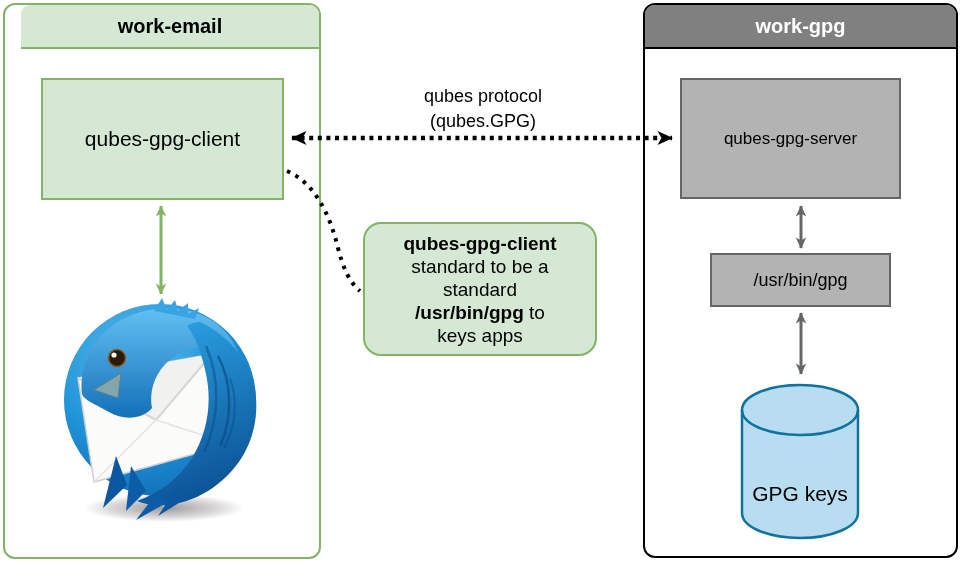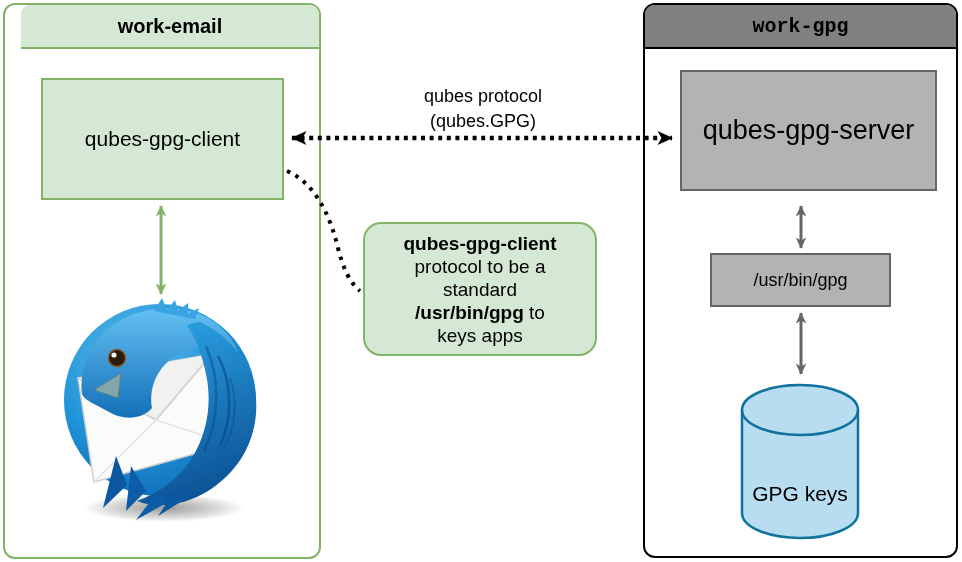--- a/index.html
+++ b/index.html
@@ -36,40 +36,39 @@
     font-size: 20px; font-weight: 700;
   }
   .vm-left .vm-header {
     background: #d5e8d4;
     border-bottom: 2px solid #82b366;
     color: #000;
   }
   .vm-right .vm-header {
     background: #808080;
     border-bottom: 2px solid #000;
-    color: #000000;
-    font-family: Liberation Mono, monospace;
+    color: #ffffff;
   }
 
   
   .node {
     position: absolute;
     display: flex; align-items: center; justify-content: center;
     text-align: center;
   }
   .node-green {
     background: #d5e8d4;
     border: 2px solid #82b366;
   }
   .node-gray {
     background: #b3b3b3;
     border: 2px solid #666666;
   }
   .client-box { left: 36px; top: 73px; width: 243px; height: 122px; font-size: 21px; }
-  .server-box { left: 35px; top: 65px; width: 257px; height: 121px; font-size: 27px; }
+  .server-box { left: 35px; top: 73px; width: 221px; height: 121px; font-size: 17px; }
   .gpg-box    { left: 65px; top: 248px; width: 181px; height: 54px; font-size: 18px; }
 
   
   .cylinder-wrap {
     position: absolute;
     left: 95px; top: 377px; width: 120px; height: 158px;
   }
   .cylinder-wrap svg { position: absolute; inset: 0; }
   .cylinder-label {
     position: absolute; left: 0; right: 0; top: 68px;
@@ -207,21 +206,21 @@
     <path d="M71,168 L66,213 L86,193 Z" fill="#0c5ca8"></path>
   </svg>
 
   <div class="qrexec-label">
     <div>qubes protocol</div>
     <div>(qubes.GPG)</div>
   </div>
 
   <div class="callout">
     <div class="bold">qubes-gpg-client</div>
-    <div>protocol to be a</div>
+    <div>standard to be a</div>
     <div>standard</div>
     <div><span class="bold">/usr/bin/gpg</span><span> to</span></div>
     <div>keys apps</div>
   </div>
 
   <svg class="overlay" viewBox="0 0 962 562">
     <defs>
       <marker id="ahBlack" markerUnits="userSpaceOnUse" markerWidth="20" markerHeight="18" refX="15" refY="7.5" orient="auto-start-reverse">
         <path d="M0.5,0.5 L16,7.5 L0.5,14.5 L4.5,7.5 Z" fill="#000000"></path>
       </marker>

